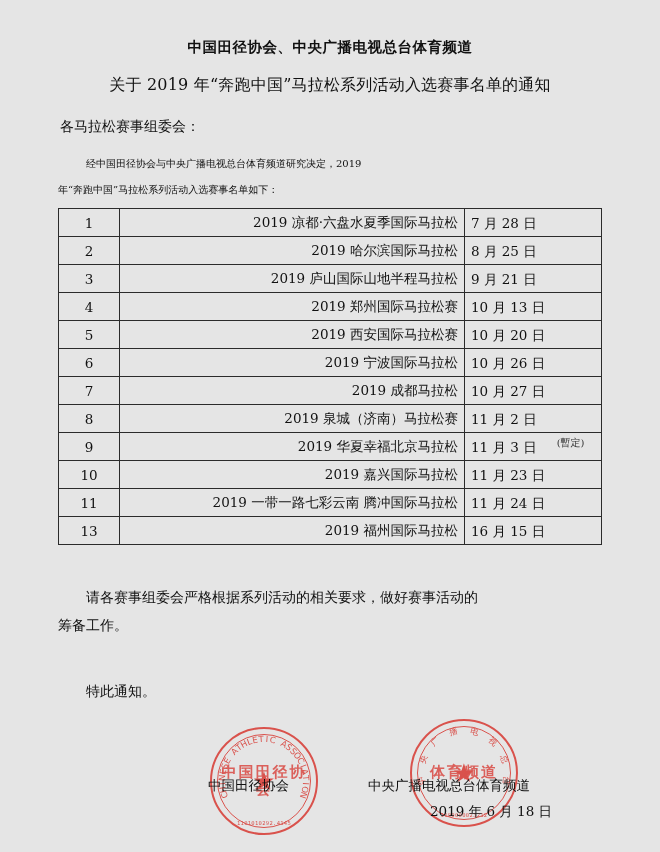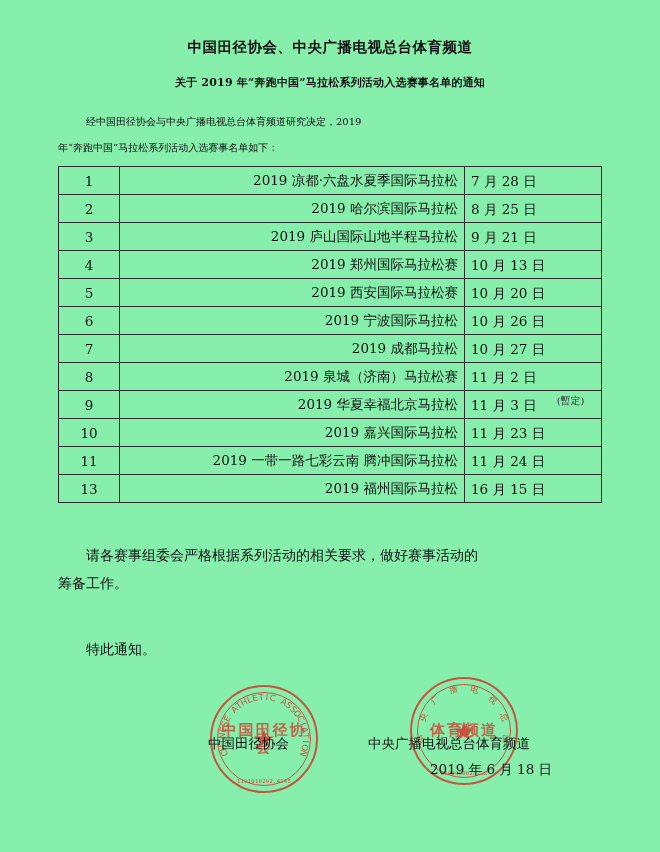--- a/index.html
+++ b/index.html
@@ -12,40 +12,40 @@
     height: 852px;
     font-family: "DejaVu Serif", "Liberation Serif", serif;
     color: #1a1a1a;
     overflow: hidden;
     position: relative;
   }
   .page {
     position: relative;
     width: 660px;
     height: 852px;
-    background: #86efac;
+    background: #e5e5e5;
     padding: 0;
     box-sizing: border-box;
   }
   .doc-inner {
     padding: 34px 58px 0 58px;
     box-sizing: border-box;
   }
   .org-line {
     text-align: center;
     font-size: 14.5px;
     font-weight: bold;
     letter-spacing: 0.5px;
     margin: 4px 0 18px 0;
     color: #111;
   }
   .title-line {
     text-align: center;
-    font-size: 11px;
-    font-weight: bold;
+    font-size: 16px;
+    font-weight: normal;
     letter-spacing: 0.2px;
     margin: 0 0 22px 0;
     color: #111;
   }
   .addressee {
     font-size: 14px;
     margin: 0 0 18px 2px;
     color: #111;
   }
   .para {
@@ -213,20 +213,21 @@
 </head>
 <body>
 
 <div class="page">
   <div class="doc-inner">
 
     <div class="org-line">中国田径协会、中央广播电视总台体育频道</div>
 
     <div class="title-line">关于 2019 年“奔跑中国”马拉松系列活动入选赛事名单的通知</div>
 
+    <div class="addressee">各马拉松赛事组委会：</div>
 
     <div class="para">经中国田径协会与中央广播电视总台体育频道研究决定，2019</div>
     <div class="para no-indent">年“奔跑中国”马拉松系列活动入选赛事名单如下：</div>
 
     <table class="schedule">
       <tbody>
         <tr>
           <td class="c-no">1</td>
           <td class="c-name">2019 凉都·六盘水夏季国际马拉松</td>
           <td class="c-date"><span>7 月 28 日</span><span class="tentative"></span></td>

